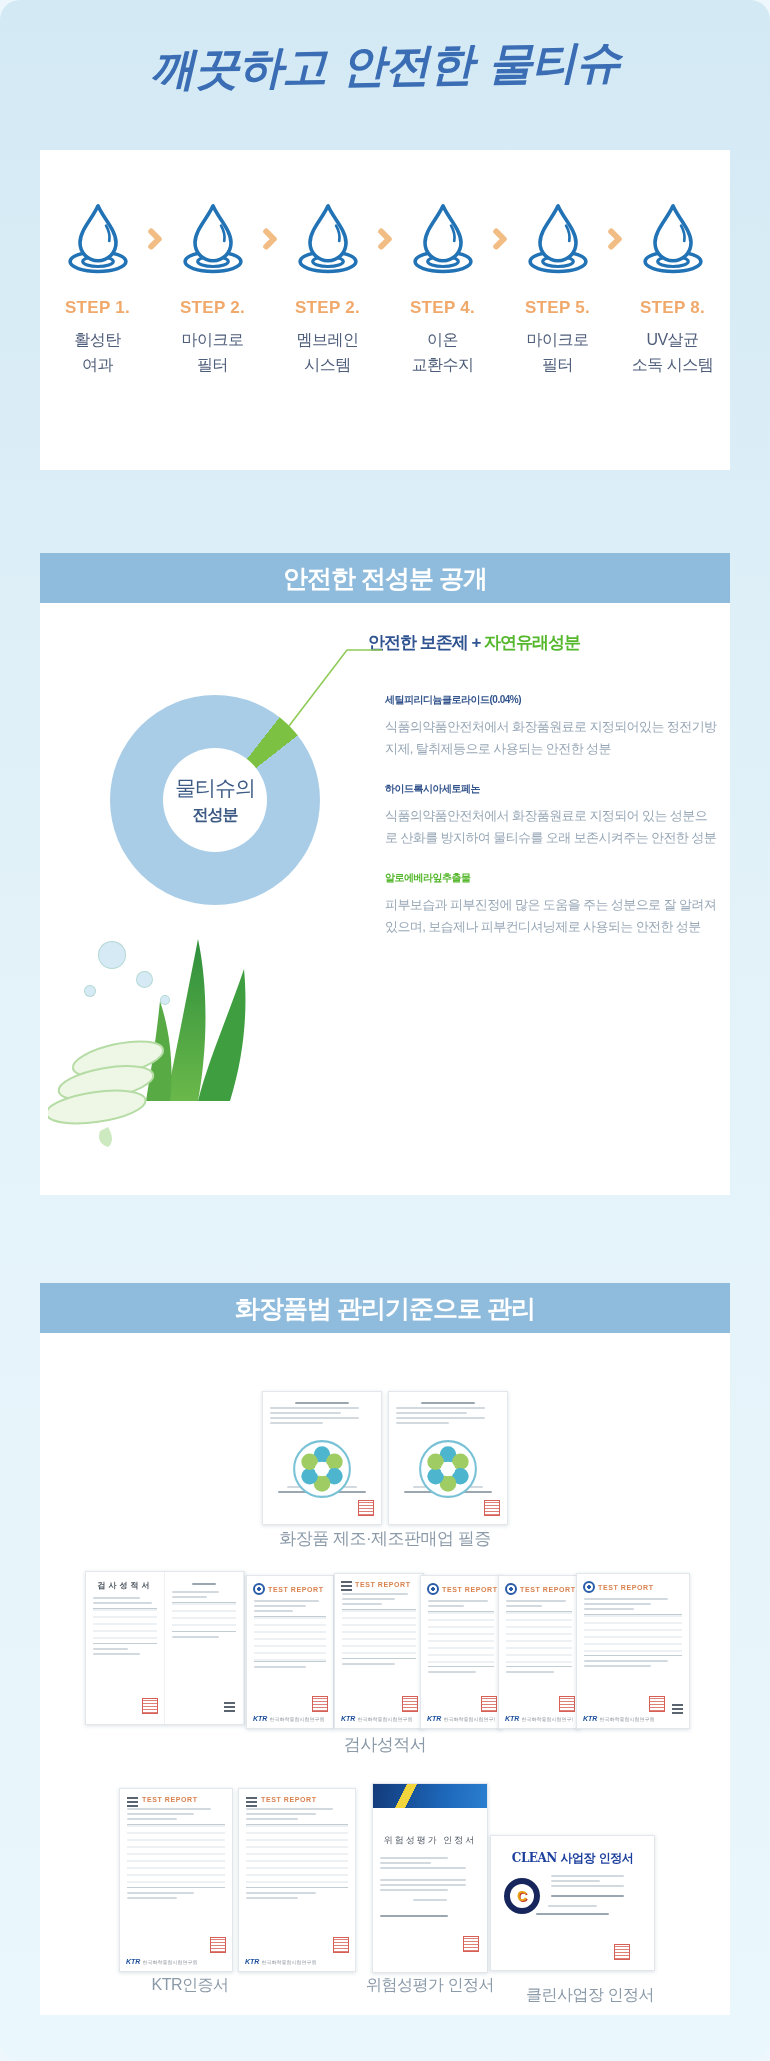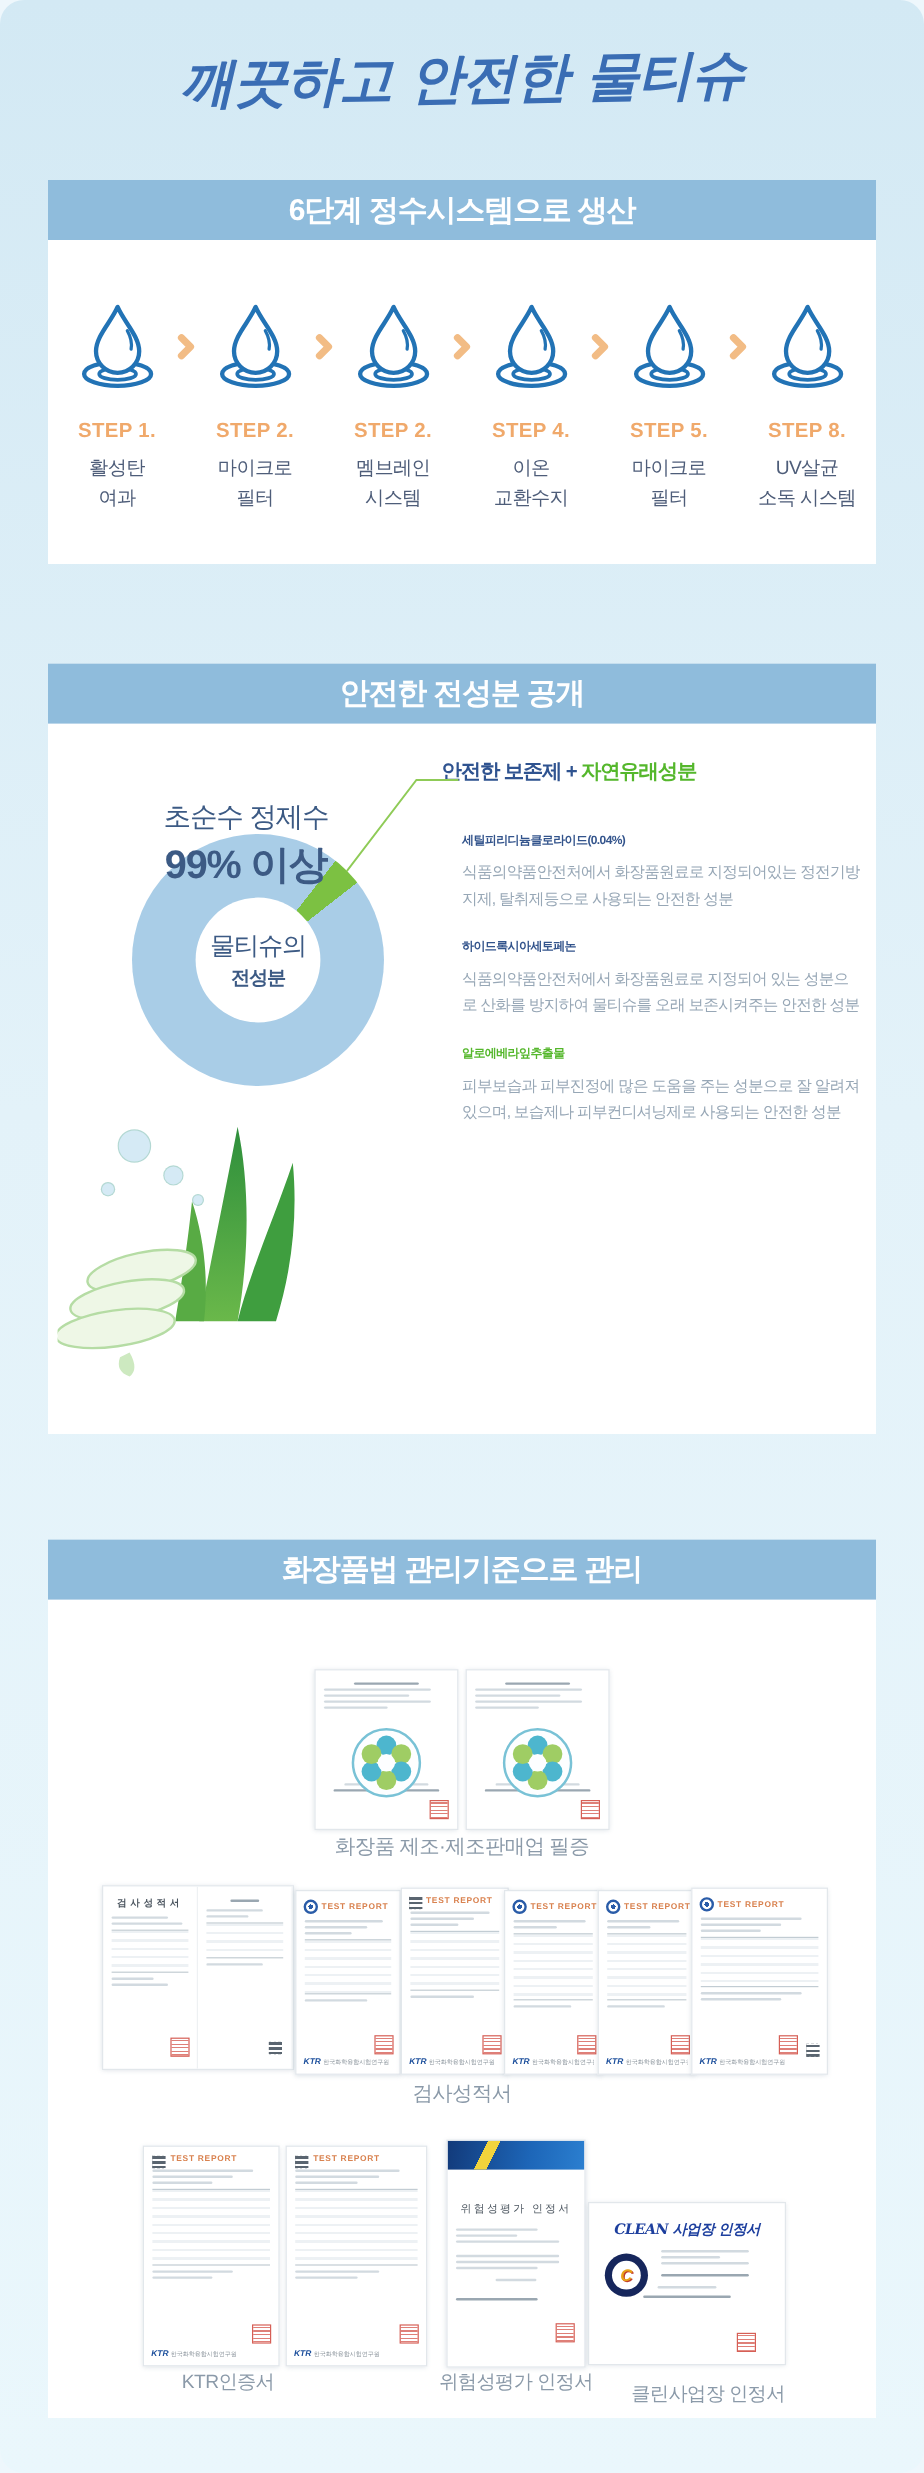--- a/index.html
+++ b/index.html
@@ -133,21 +133,20 @@
       <path d="M60 196 q8 14 0 20 q-12 -4 -8 -16 Z" fill="#cde9c0"></path>
     </symbol>
   </defs>
 </svg>
 
 <div class="page">
 
   <div class="main-title">깨끗하고 안전한 물티슈</div>
 
   <div class="card card1">
-    <div class="card-header">6단계 정수시스템으로 생산</div>
     <div class="steps">
       <div class="step">
         <svg class="drop">
             <use href="#drop"></use>
           </svg>
         <div class="step-label">STEP 1.</div>
         <div class="step-name">
           <div>활성탄</div>
             <div>여과</div>
           </div>
@@ -216,24 +215,20 @@
           <div>UV살균</div>
             <div>소독 시스템</div>
           </div>
       </div>
     </div>
   </div>
 
   <div class="card card2">
     <div class="card-header">안전한 전성분 공개</div>
 
-    <div class="stat">
-      <div class="stat-l1">초순수 정제수</div>
-      <div class="stat-l2">99% 이상</div>
-    </div>
 
     <div class="donut">
       <div class="donut-hole">
         <div class="donut-c1">물티슈의</div>
         <div class="donut-c2">전성분</div>
       </div>
     </div>
     <div class="bubble" style="left:58px;top:388px;width:26px;height:26px;"></div>
     <div class="bubble" style="left:96px;top:418px;width:15px;height:15px;"></div>
     <div class="bubble" style="left:44px;top:432px;width:10px;height:10px;"></div>
@@ -442,21 +437,21 @@
       <div class="ln w60" style="margin-top:10px;"></div>
         <div class="ln w45"></div>
         <div class="ln w75"></div>
       <div class="ln w75" style="margin-top:10px;"></div>
         <div class="ln w75"></div>
         <div class="ln w60"></div>
       <div class="ln w30 center" style="margin-top:8px;"></div>
       <div class="ln dark w60" style="margin-top:14px;"></div>
       <div class="stamp" style="right:8px;bottom:20px;"></div>
     </div>
-    <div class="doc" style="left:450px;top:552px;width:163px;height:134px;font-style:italic;">
+    <div class="doc" style="left:450px;top:552px;width:163px;height:134px;">
       <div class="clean-title">CLEAN 사업장 인정서</div>
       <div class="clean-emblem">
         <span class="c">C</span>
       </div>
       <div class="ln w45" style="margin-left:60px;margin-top:8px;"></div>
       <div class="ln w30" style="margin-left:60px;"></div>
       <div class="ln w45" style="margin-left:60px;"></div>
       <div class="ln dark w45" style="margin-left:60px;margin-top:8px;"></div>
       <div class="ln w30 center" style="margin-top:8px;"></div>
       <div class="ln dark w45 center" style="margin-top:6px;"></div>

